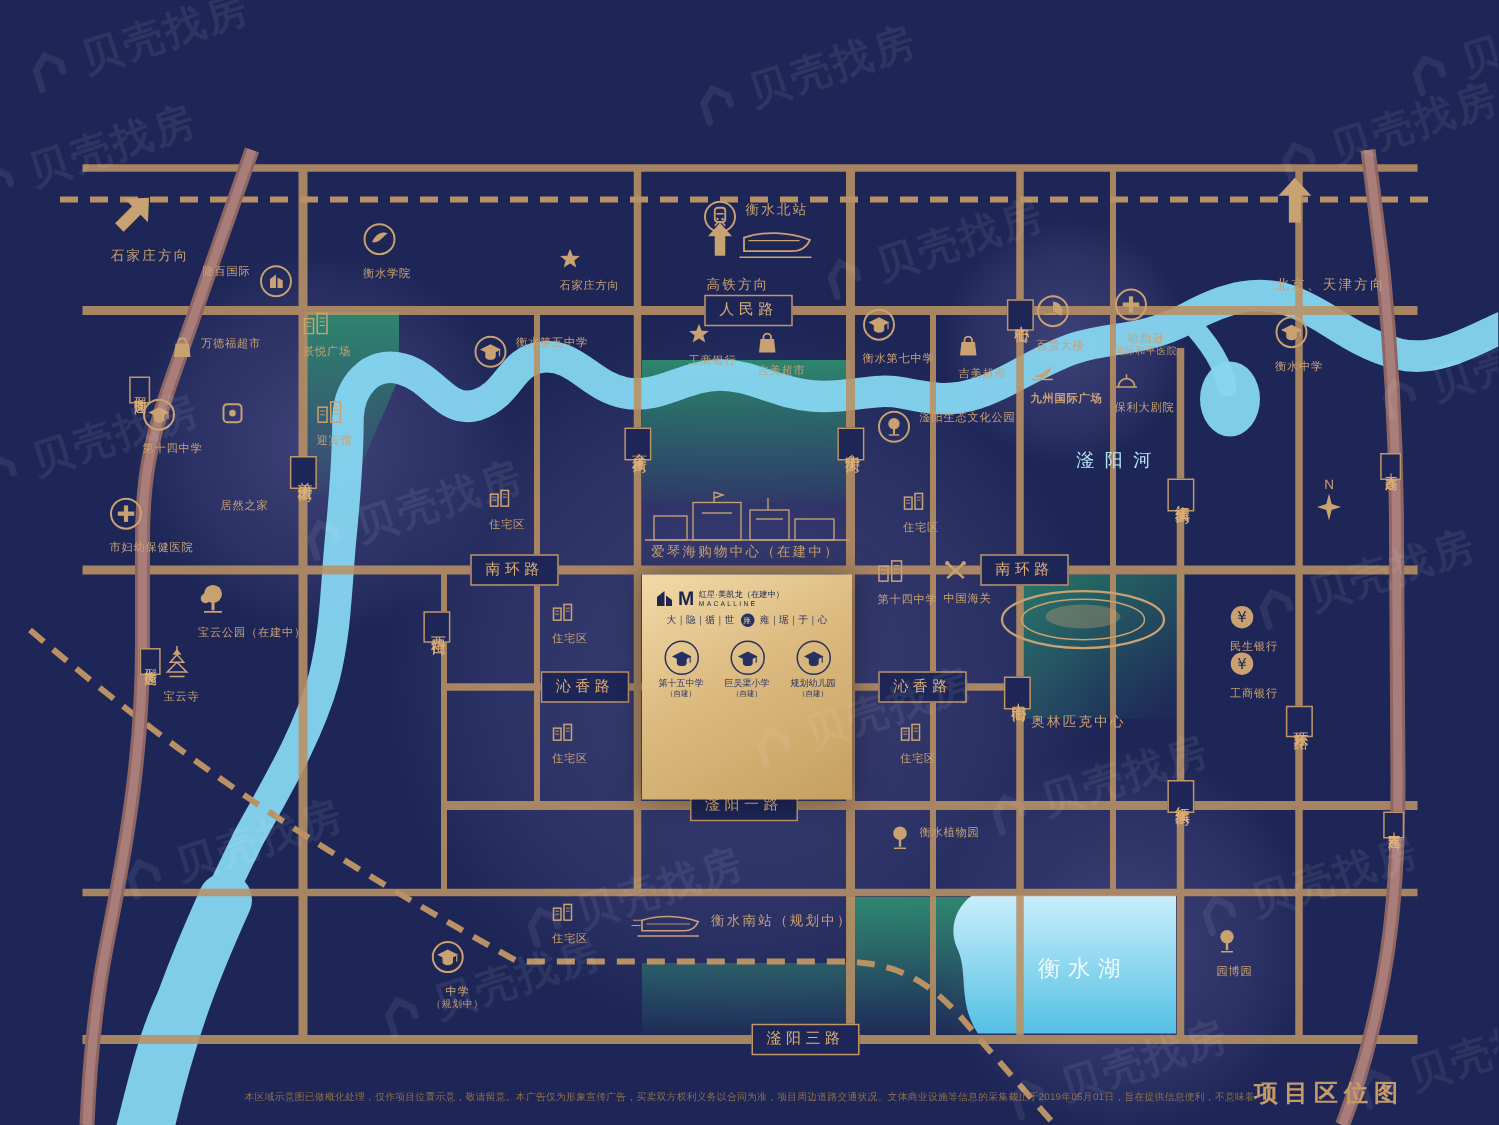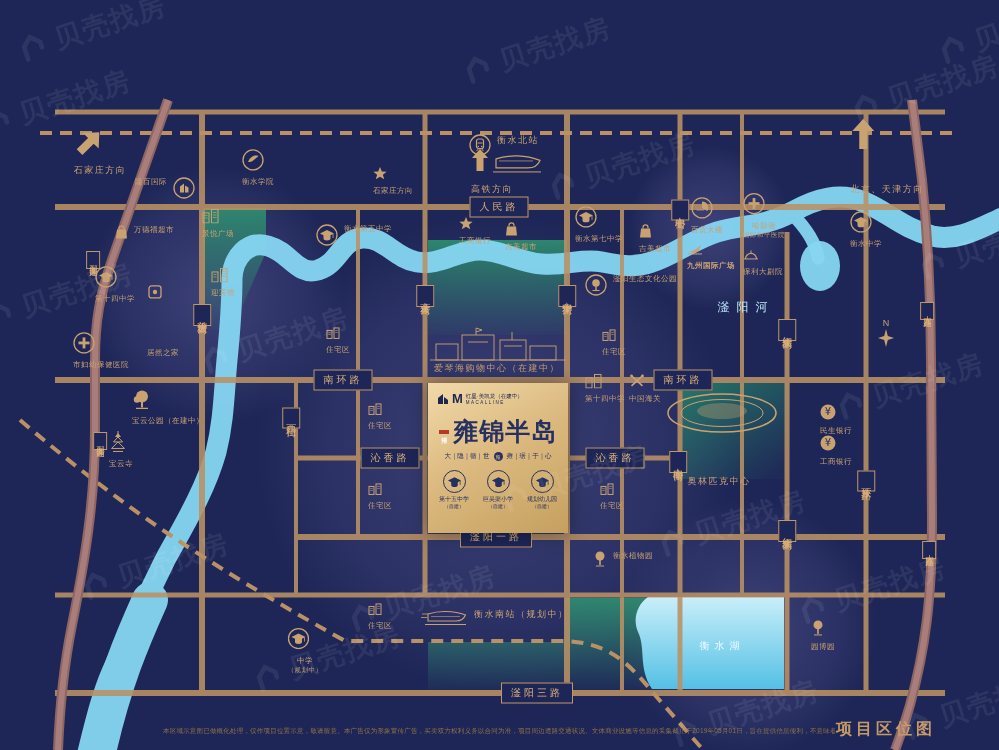--- a/index.html
+++ b/index.html
@@ -25,21 +25,21 @@
   
   .poi{position:absolute;display:flex;flex-direction:column;align-items:flex-start;gap:2px;
        transform:translate(-50%,-50%);z-index:25;}
   .poi.r{flex-direction:row;transform:translate(0,-50%);gap:6px;}
   .poi.l{flex-direction:row;transform:translate(-100%,-50%);gap:6px;}
   .poi .lbl{font-size:7.5px;color:#c9a272;white-space:nowrap;text-align:center;line-height:1.35;letter-spacing:.5px;}
   .poi .lbl .l2{display:block;font-size:6.5px;opacity:.9;}
   .poi.big .lbl{font-size:9px;letter-spacing:1.5px;}
 
   .river-label{position:absolute;color:#b9e7f6;font-size:12px;letter-spacing:7px;transform:translate(-50%,-50%);z-index:25;}
-  .lake-label{position:absolute;color:#f0fbff;font-size:10px;letter-spacing:5px;transform:translate(-50%,-50%);z-index:25;}
+  .lake-label{position:absolute;color:#f0fbff;font-size:15px;letter-spacing:5px;transform:translate(-50%,-50%);z-index:25;}
   .compass{position:absolute;left:886px;top:318px;transform:translate(-50%,0);display:flex;flex-direction:column;
            align-items:center;gap:1px;color:#c9a272;font-size:9px;z-index:25;}
 
   
   .project{position:absolute;left:428px;top:383px;width:140px;height:150px;z-index:30;
       background:linear-gradient(150deg,#f1daa9,#dcba80 45%,#c5a05f);box-shadow:0 0 20px rgba(0,0,0,.4);}
   .dev{display:flex;align-items:center;gap:3px;padding:9px 0 0 10px;color:#1d2550;}
   .dev .m{font-size:13px;font-weight:bold;line-height:1;}
   .dev .col{display:flex;flex-direction:column;}
   .dev .t1{font-size:5.5px;}
@@ -177,24 +177,20 @@
     <div class="dev">
       <svg width="11" height="11" viewBox="0 0 11 11">
         <polygon points="0,11 0,5 5,1 5,11" fill="#1d2550"></polygon>
           <polygon points="6,11 6,4 10,7 10,11" fill="#1d2550"></polygon>
       </svg>
       <span class="m">M</span>
       <span class="col">
         <span class="t1">红星·美凯龙（在建中）</span>
         <span class="t2">MACALLINE</span>
       </span>
-    </div>
-    <div class="trow">
-      <span class="seal">雍锦</span>
-      <span class="pname">雍锦半岛</span>
     </div>
     <div class="slogan">
       <span>大｜隐｜循｜世</span>
       <span class="dot">雍</span>
       <span>雍｜琚｜于｜心</span>
     </div>
     <div class="schools" id="school-row">
         <div class="sch">
           <div class="c">
             <svg width="15" height="14" viewBox="3 4 16 14">
@@ -340,21 +336,21 @@
         <div class="lbl">第十四中学</div>
       </div>
       <div class="poi" style="left: 101px; top: 351px;">
         <div class="ic"><svg width="22" height="22" viewBox="0 0 22 22">
             <circle cx="11" cy="11" r="10" fill="none" stroke="#c9a272" stroke-width="1.3"></circle>
             <rect x="9.6" y="5.5" width="2.8" height="11" fill="#c9a272"></rect>
             <rect x="5.5" y="9.6" width="11" height="2.8" fill="#c9a272"></rect>
           </svg></div>
         <div class="lbl">市妇幼保健医院</div>
       </div>
-      <div class="poi" style="left: 163px; top: 321px; gap: 44px;">
+      <div class="poi" style="left: 163px; top: 305px; gap: 44px;">
         <div class="ic"><svg width="16" height="16" viewBox="0 0 16 16">
             <rect x="2" y="2" width="12" height="12" rx="2.5" fill="none" stroke="#c9a272" stroke-width="1.3"></rect>
             <circle cx="8" cy="8" r="2.2" fill="#c9a272"></circle>
           </svg></div>
         <div class="lbl">居然之家</div>
       </div>
       <div class="poi" style="left: 168px; top: 408px;">
         <div class="ic"><svg width="20" height="21" viewBox="0 0 20 21">
             <circle cx="10" cy="7" r="6" fill="#c9a272"></circle>
             <circle cx="5" cy="10" r="3.2" fill="#c9a272"></circle>

